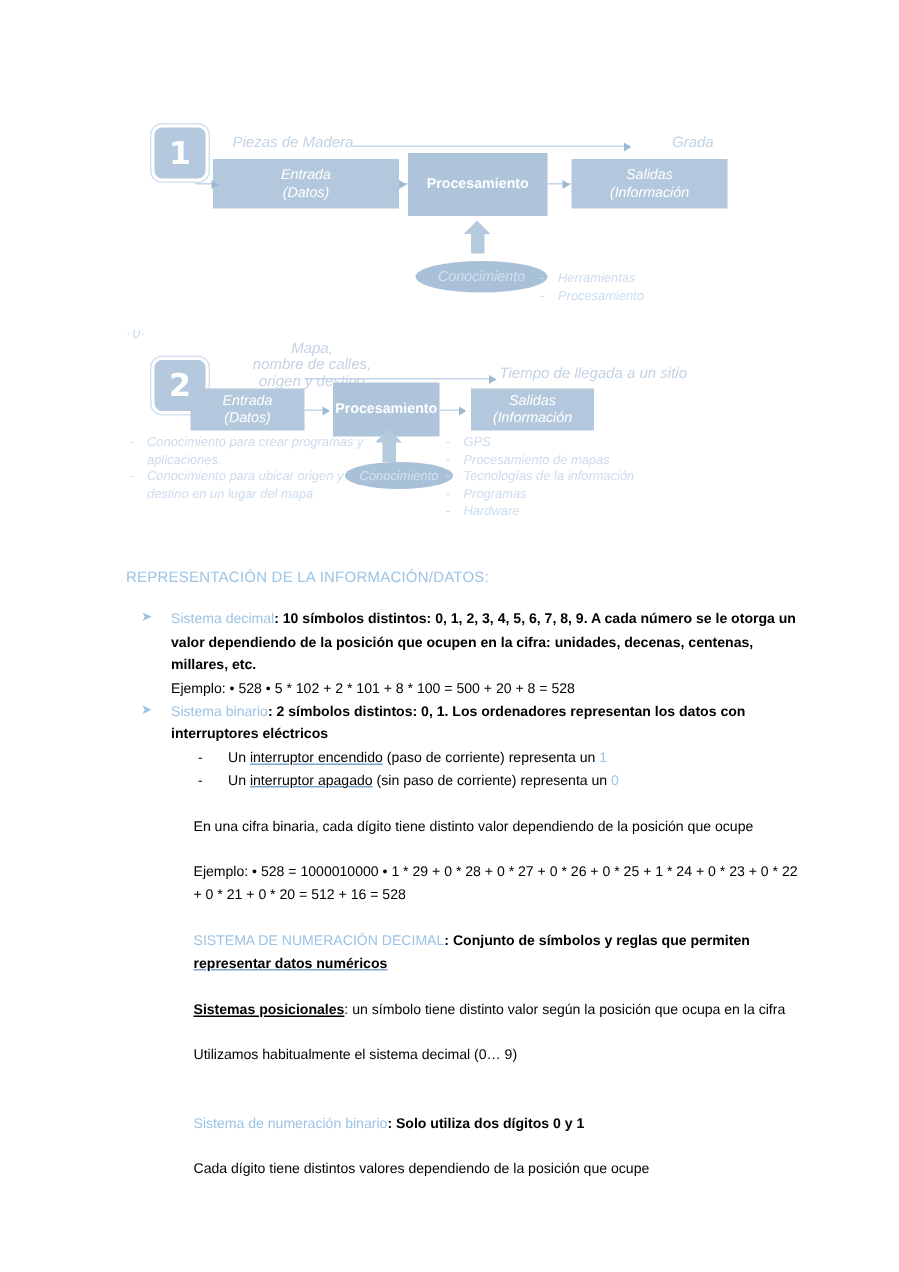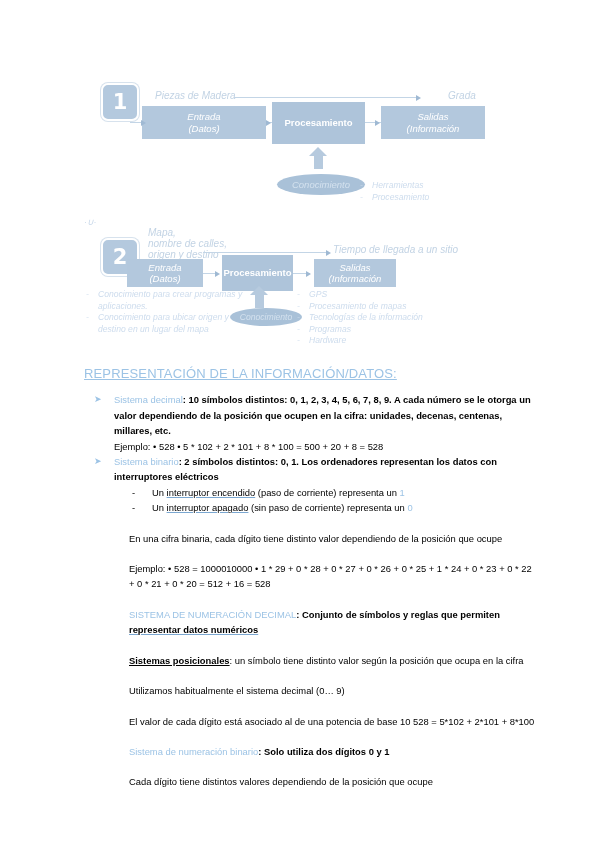--- a/index.html
+++ b/index.html
@@ -109,24 +109,23 @@
   
   .body-text{
     position:absolute;
     left:84px;top:366px;
     width:452px;
     font-size:9.4px;
     line-height:15.4px;
   }
   .sec-head{
     color:#9cc3e5;
-    font-size:13px;
-    margin:0 0 11px 0;
+    font-size:10px;
+    margin:12px 0 11px 0;
     letter-spacing:.15px;
-    text-decoration:underline;
   }
   .bul{
     position:relative;
     padding-left:30px;
     margin-bottom:0px;
   }
   .bul .chev{
     position:absolute;left:10px;top:0;
     color:#9cc3e5;
     font-size:9px;
@@ -196,21 +195,21 @@
       <span class="nl"><span class="dash">-</span><span>Procesamiento</span></span>
     </div>
   </div>
 
   <div class="diagram" id="diagram-2">
 
     <div class="topfrag" style="left:84px;top:2px;">·∪·</div>
 
     <div class="badge" style="left:101px;top:23px;">2</div>
 
-    <div class="dlabel" style="left:148px;top:12px;width:120px;">
+    <div class="dlabel" style="left:148px;top:12px;width:120px;text-align:center;">
       <span>Mapa,</span><br>
       <span>nombre de calles,</span><br>
       <span>origen y destino</span>
     </div>
 
     <div class="dlabel" style="left:333px;top:29px;">Tiempo de llegada a un sitio</div>
 
     <div class="dline" style="left:203px;top:37px;width:125px;"></div>
     <div class="arrowhead" style="left:326px;top:34.5px;"></div>
 
@@ -300,21 +299,20 @@
     <p class="para">
       <span class="bold ud">Sistemas posicionales</span><span>: un símbolo tiene distinto valor según la posición que ocupa en la cifra</span>
     </p>
 
     <div class="gap"></div>
 
     <p class="para">Utilizamos habitualmente el sistema decimal (0… 9)</p>
 
     <div class="gap"></div>
 
-    <p class="para">El valor de cada dígito está asociado al de una potencia de base 10 528 = 5*102 + 2*101 + 8*100</p>
 
     <div class="gap"></div>
 
     <p class="para">
       <span class="blue">Sistema de numeración binario</span><span class="bold">: Solo utiliza dos dígitos 0 y 1</span>
     </p>
 
     <div class="gap"></div>
 
     <p class="para"> Cada dígito tiene distintos valores dependiendo de la posición que ocupe</p>

